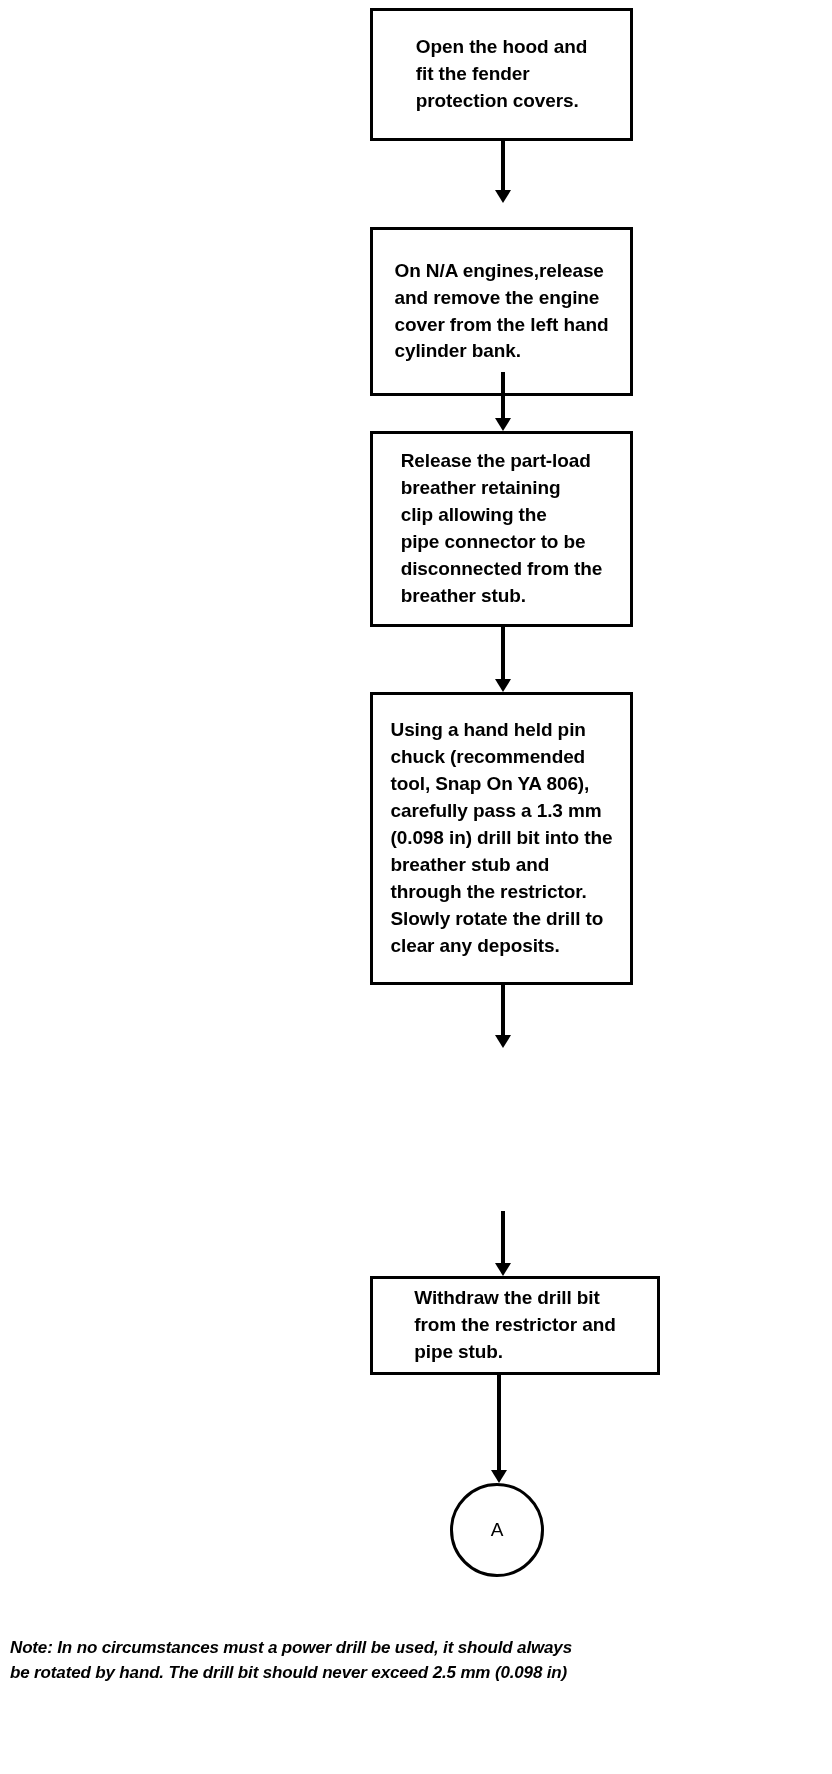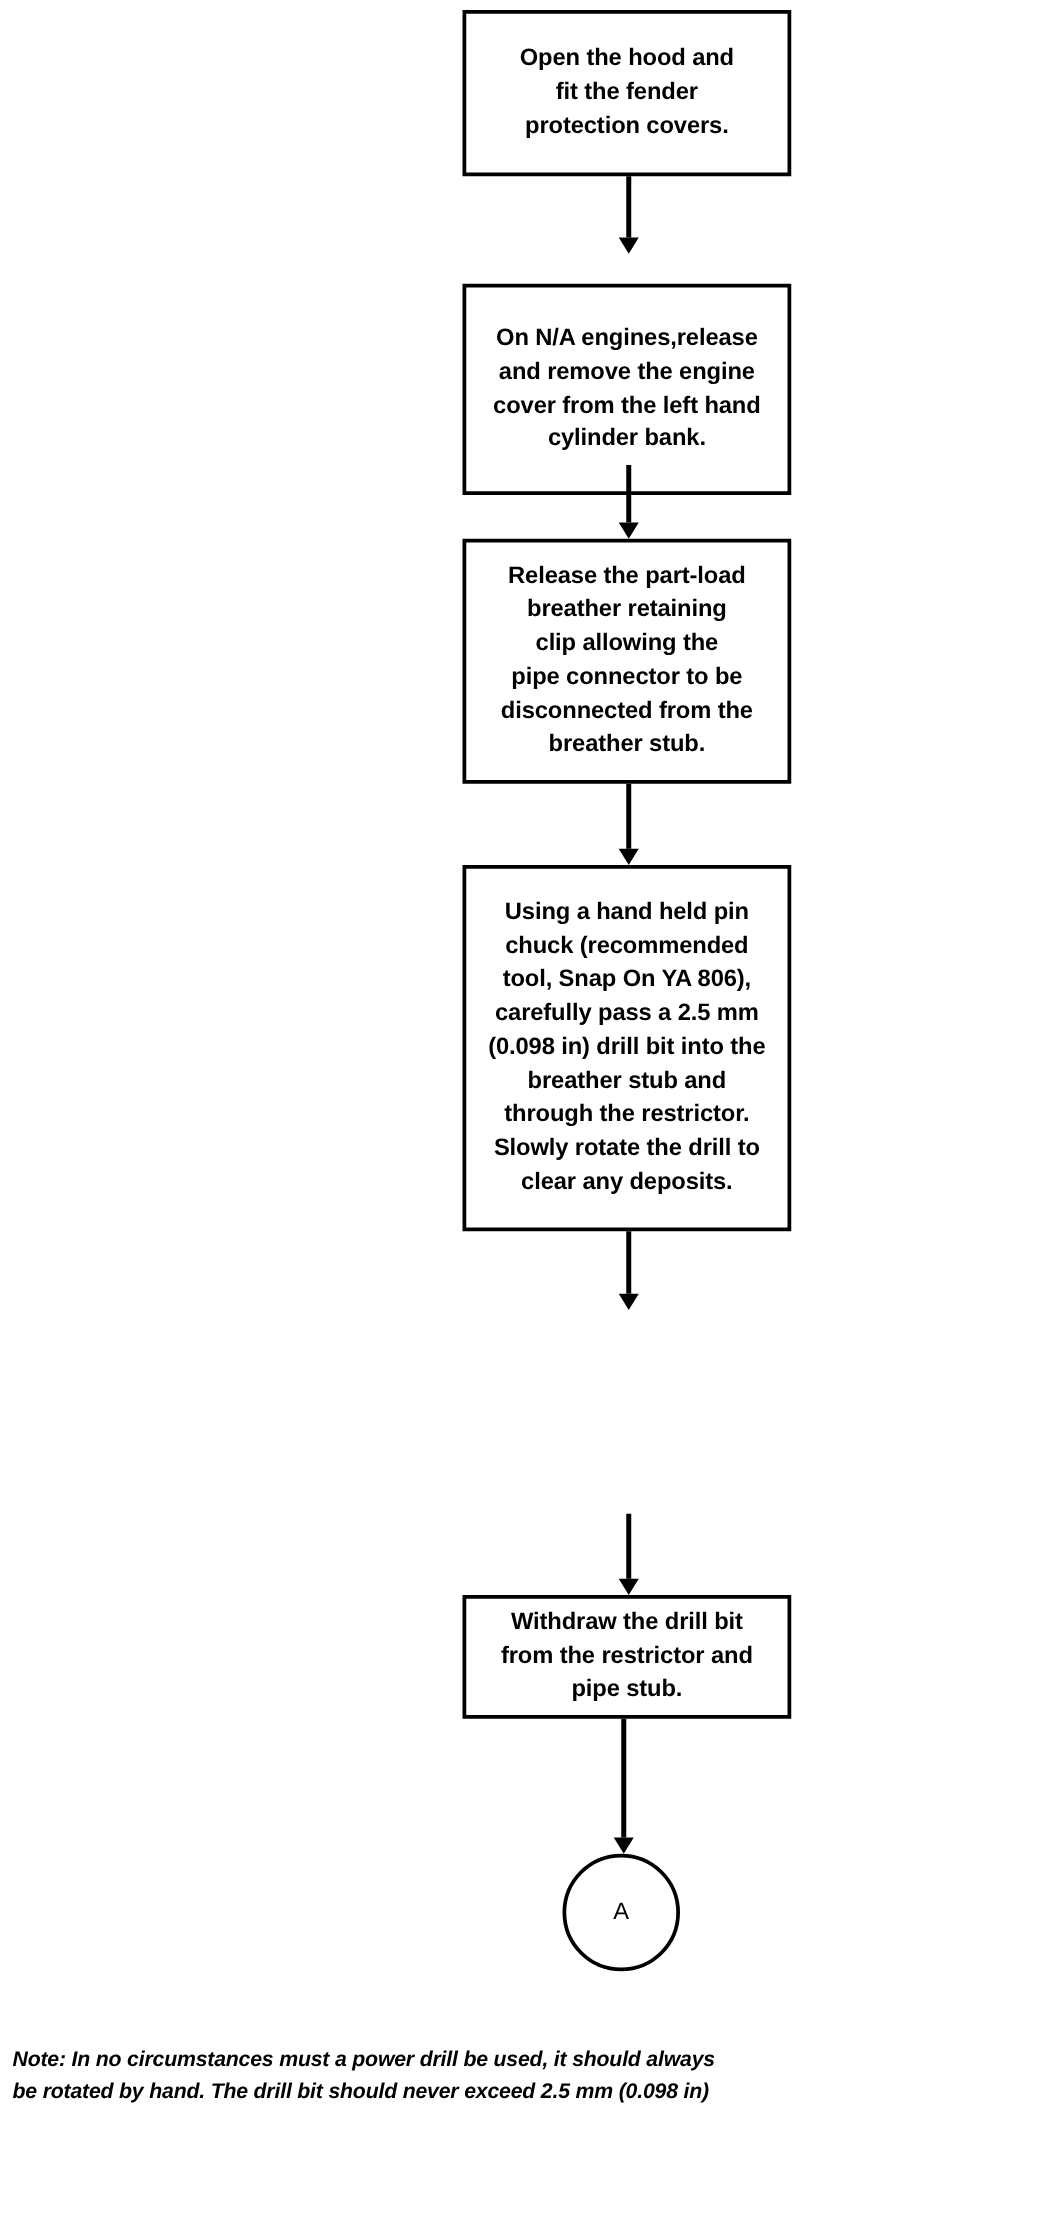--- a/index.html
+++ b/index.html
@@ -20,21 +20,20 @@
     overflow: hidden;
   }
   .node-box {
     position: absolute;
     box-sizing: border-box;
     border: 3px solid #000000;
     background: #ffffff;
     display: flex;
     align-items: center;
     justify-content: center;
-    text-align: center;
     font-size: 19px;
     line-height: 1.42;
     font-weight: 600;
     letter-spacing: -0.1px;
     padding: 16px 10px;
     white-space: pre-line;
   }
   .node-terminator {
     position: absolute;
     box-sizing: border-box;
@@ -111,39 +110,39 @@
 breather stub.</div>
 
   <div class="connector" style="left:503px; top:627px;">
     <div class="shaft" style="height:52px;"></div>
     <div class="head" style="top:52px;"></div>
   </div>
 
   <div class="node-box" style="left:370px; top:692px; width:263px; height:293px;">Using a hand held pin
 chuck (recommended
 tool, Snap On YA 806),
-carefully pass a 2.5 mm
+carefully pass a 1.3 mm
 (0.098 in) drill bit into the
 breather stub and
 through the restrictor.
 Slowly rotate the drill to
 clear any deposits.</div>
 
   <div class="connector" style="left:503px; top:985px;">
     <div class="shaft" style="height:50px;"></div>
     <div class="head" style="top:50px;"></div>
   </div>
 
 
   <div class="connector" style="left:503px; top:1211px;">
     <div class="shaft" style="height:52px;"></div>
     <div class="head" style="top:52px;"></div>
   </div>
 
-  <div class="node-box" style="left:370px; top:1276px; width:263px; height:99px;">Withdraw the drill bit
+  <div class="node-box" style="left:370px; top:1276px; width:290px; height:99px;">Withdraw the drill bit
 from the restrictor and
 pipe stub.</div>
 
   <div class="connector" style="left:499px; top:1375px;">
     <div class="shaft" style="height:95px;"></div>
     <div class="head" style="top:95px;"></div>
   </div>
 
   <div class="node-terminator" style="left:450px; top:1483px; width:94px; height:94px;">A</div>
 

